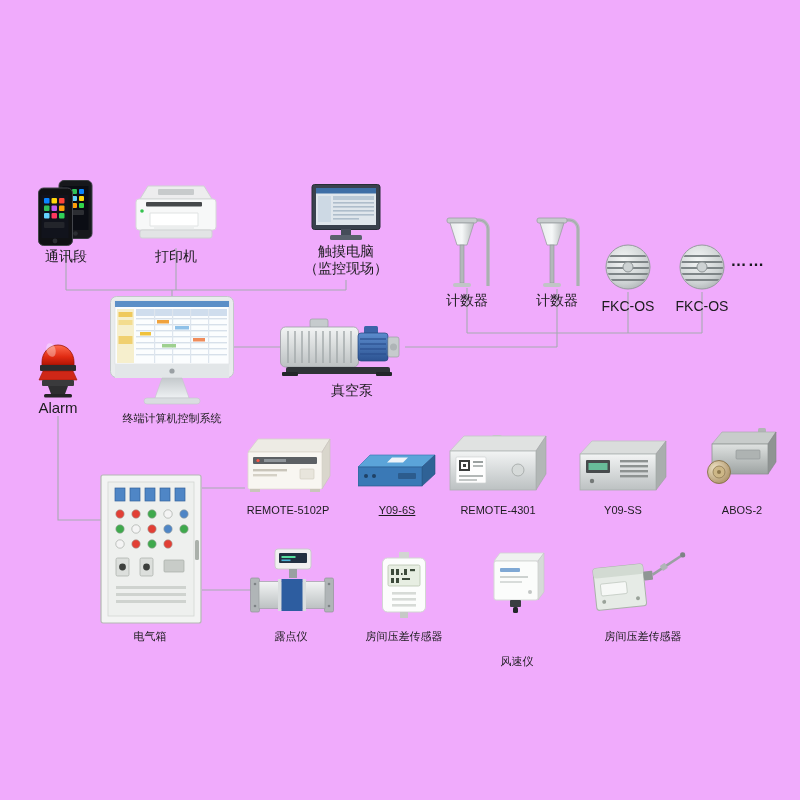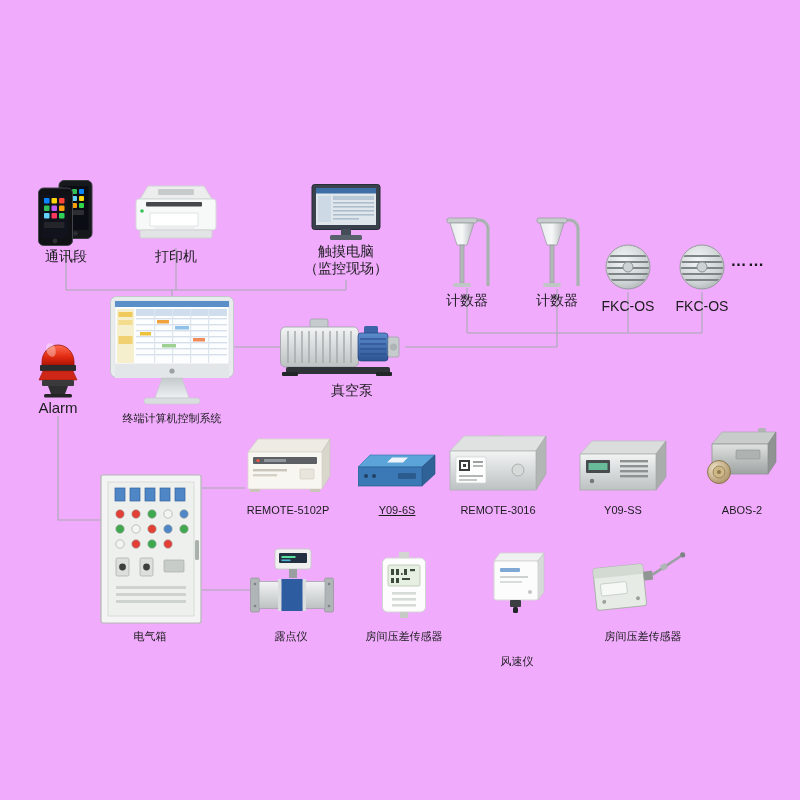--- a/index.html
+++ b/index.html
@@ -470,21 +470,21 @@
   <div class="lbl" style="left:467px;top:292px;">计数器</div>
   <div class="lbl" style="left:557px;top:292px;">计数器</div>
   <div class="lbl" style="left:628px;top:298px;">FKC-OS</div>
   <div class="lbl" style="left:702px;top:298px;">FKC-OS</div>
   <div class="lbl ellipsis" style="left:748px;top:252px;">……</div>
   <div class="lbl lbl-lg" style="left:58px;top:399px;">Alarm</div>
   <div class="lbl lbl-sm" style="left:172px;top:410px;">终端计算机控制系统</div>
   <div class="lbl" style="left:344px;top:382px;margin-left:8px;">真空泵</div>
   <div class="lbl lbl-sm" style="left:288px;top:502px;">REMOTE-5102P</div>
   <div class="lbl lbl-sm" style="left:397px;top:502px;text-decoration:underline;">Y09-6S</div>
-  <div class="lbl lbl-sm" style="left:498px;top:502px;">REMOTE-3016</div>
+  <div class="lbl lbl-sm" style="left:498px;top:502px;">REMOTE-4301</div>
   <div class="lbl lbl-sm" style="left:623px;top:502px;">Y09-SS</div>
   <div class="lbl lbl-sm" style="left:742px;top:502px;">ABOS-2</div>
   <div class="lbl lbl-sm" style="left:150px;top:628px;">电气箱</div>
   <div class="lbl lbl-sm" style="left:291px;top:628px;">露点仪</div>
   <div class="lbl lbl-sm" style="left:404px;top:628px;">房间压差传感器</div>
   <div class="lbl lbl-sm" style="left:517px;top:653px;">风速仪</div>
   <div class="lbl lbl-sm" style="left:643px;top:628px;">房间压差传感器</div>
 
 </div>
 

